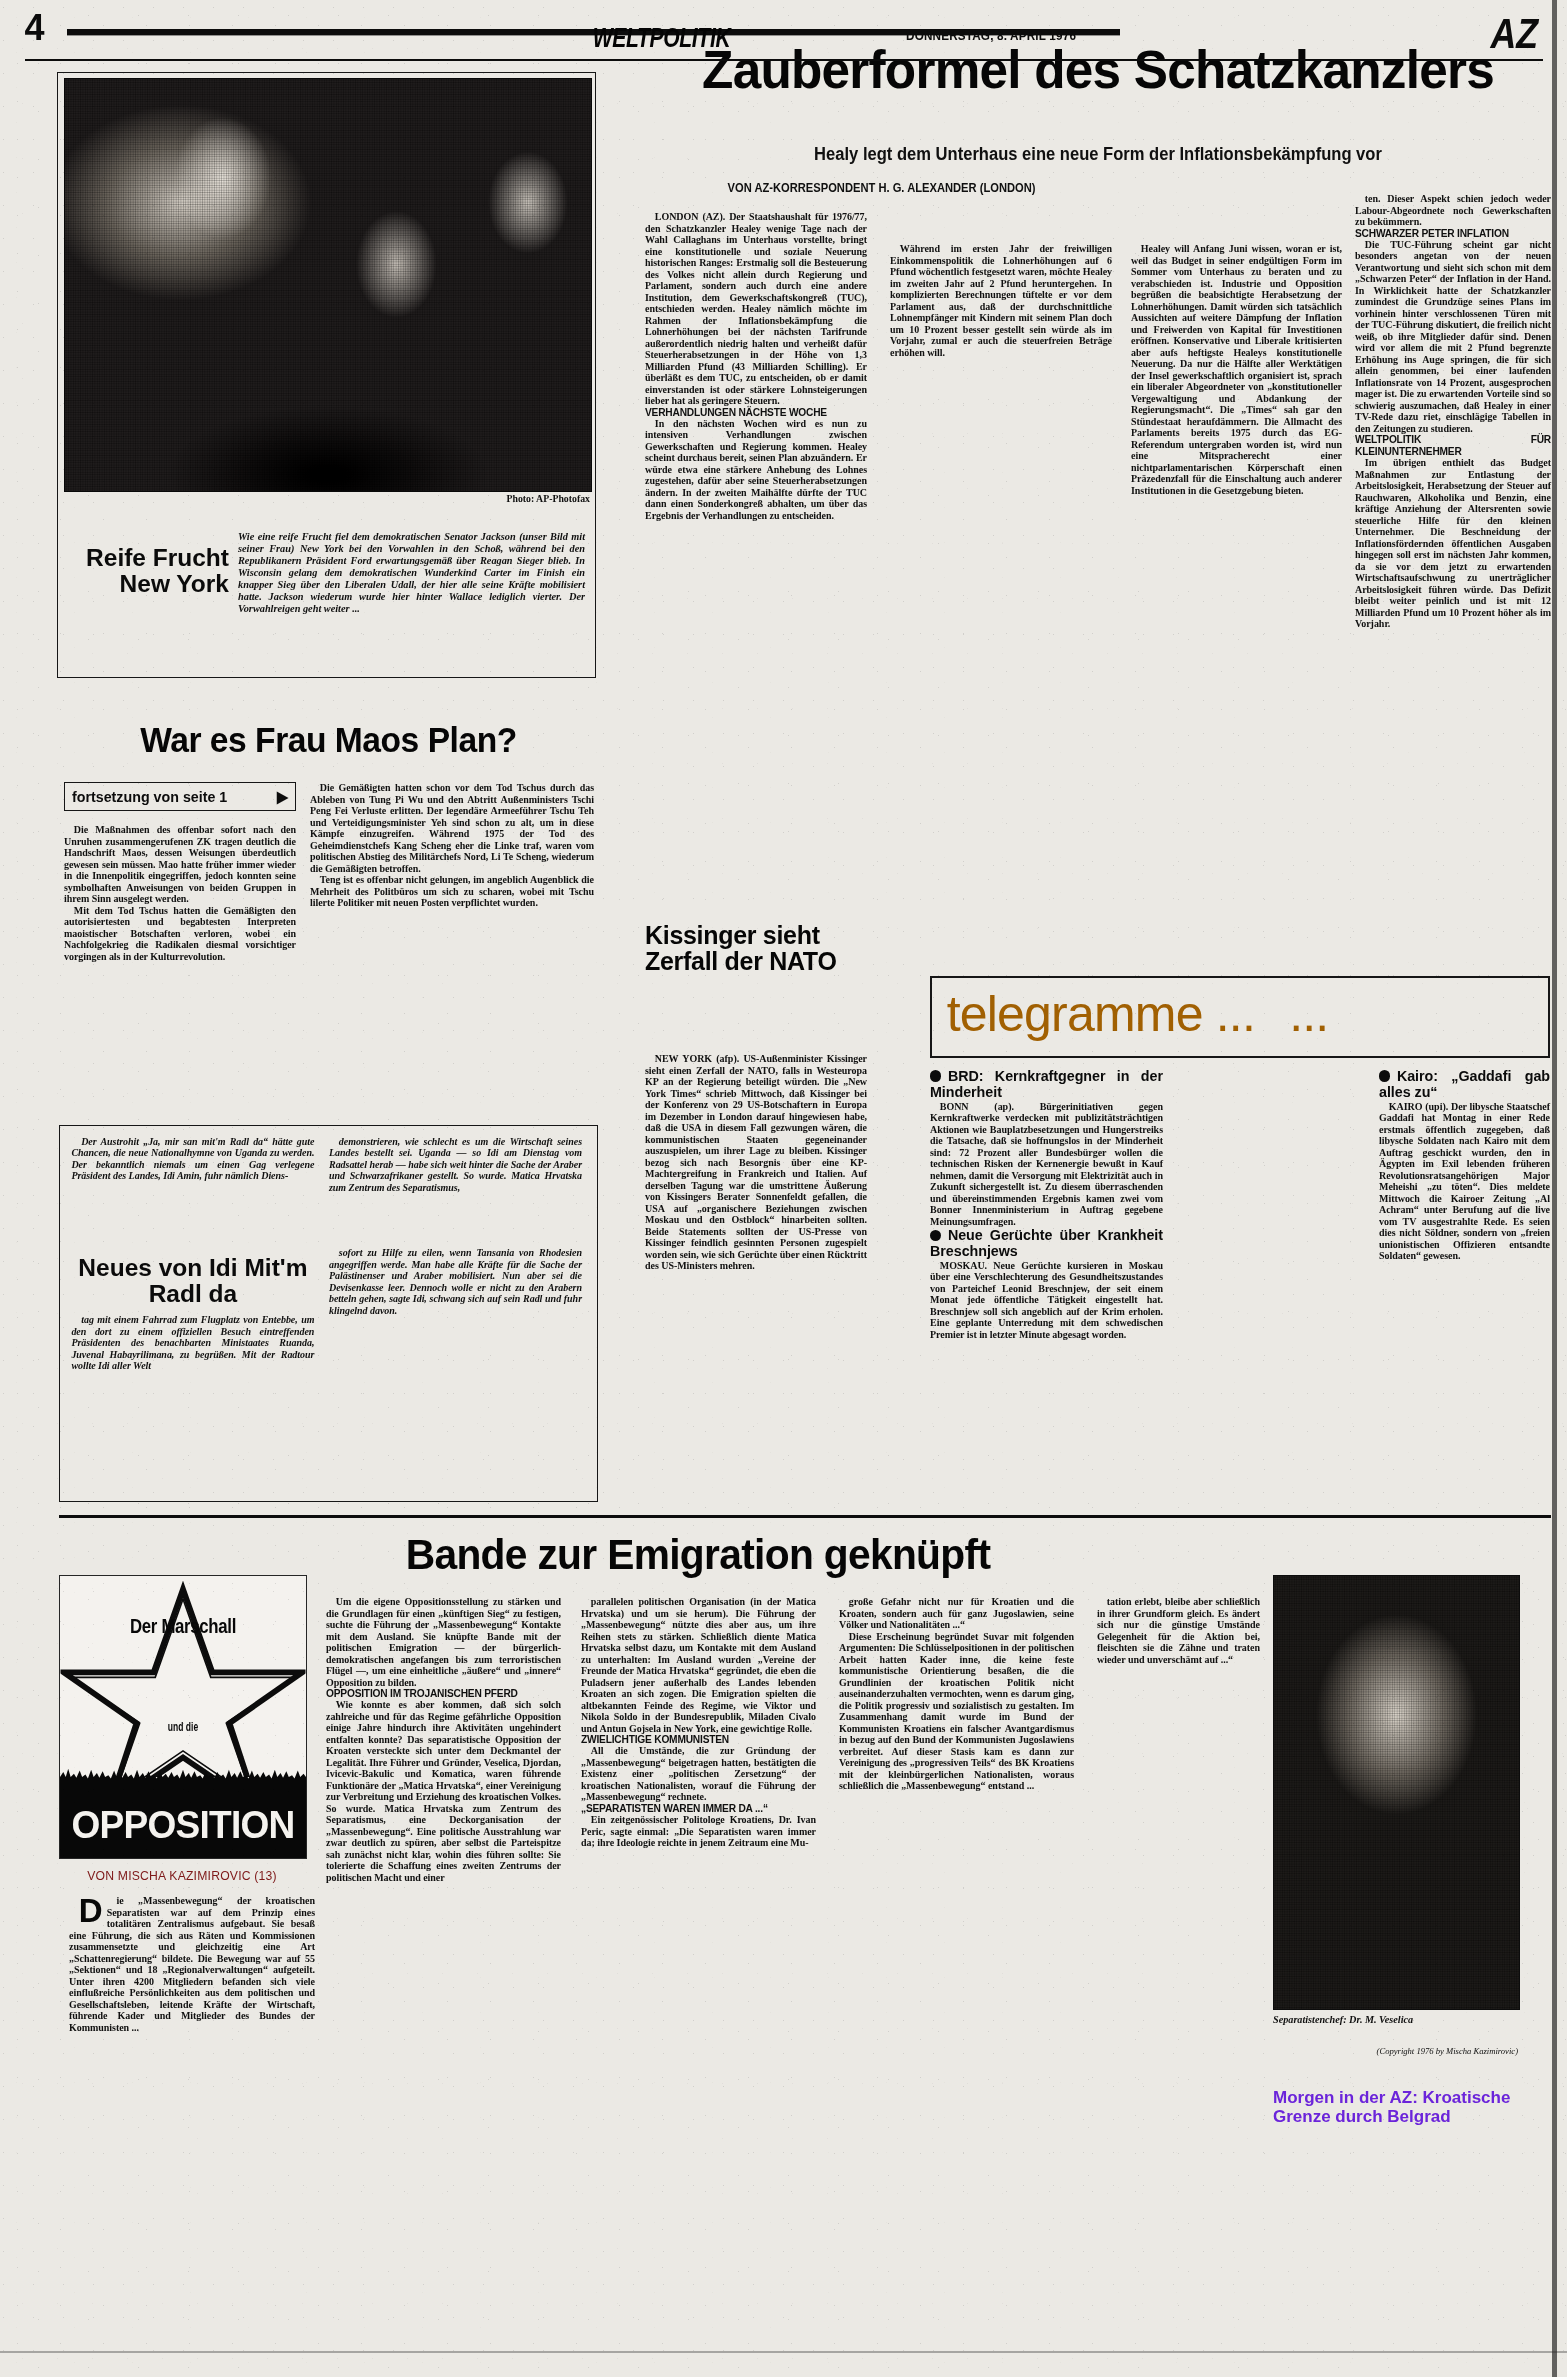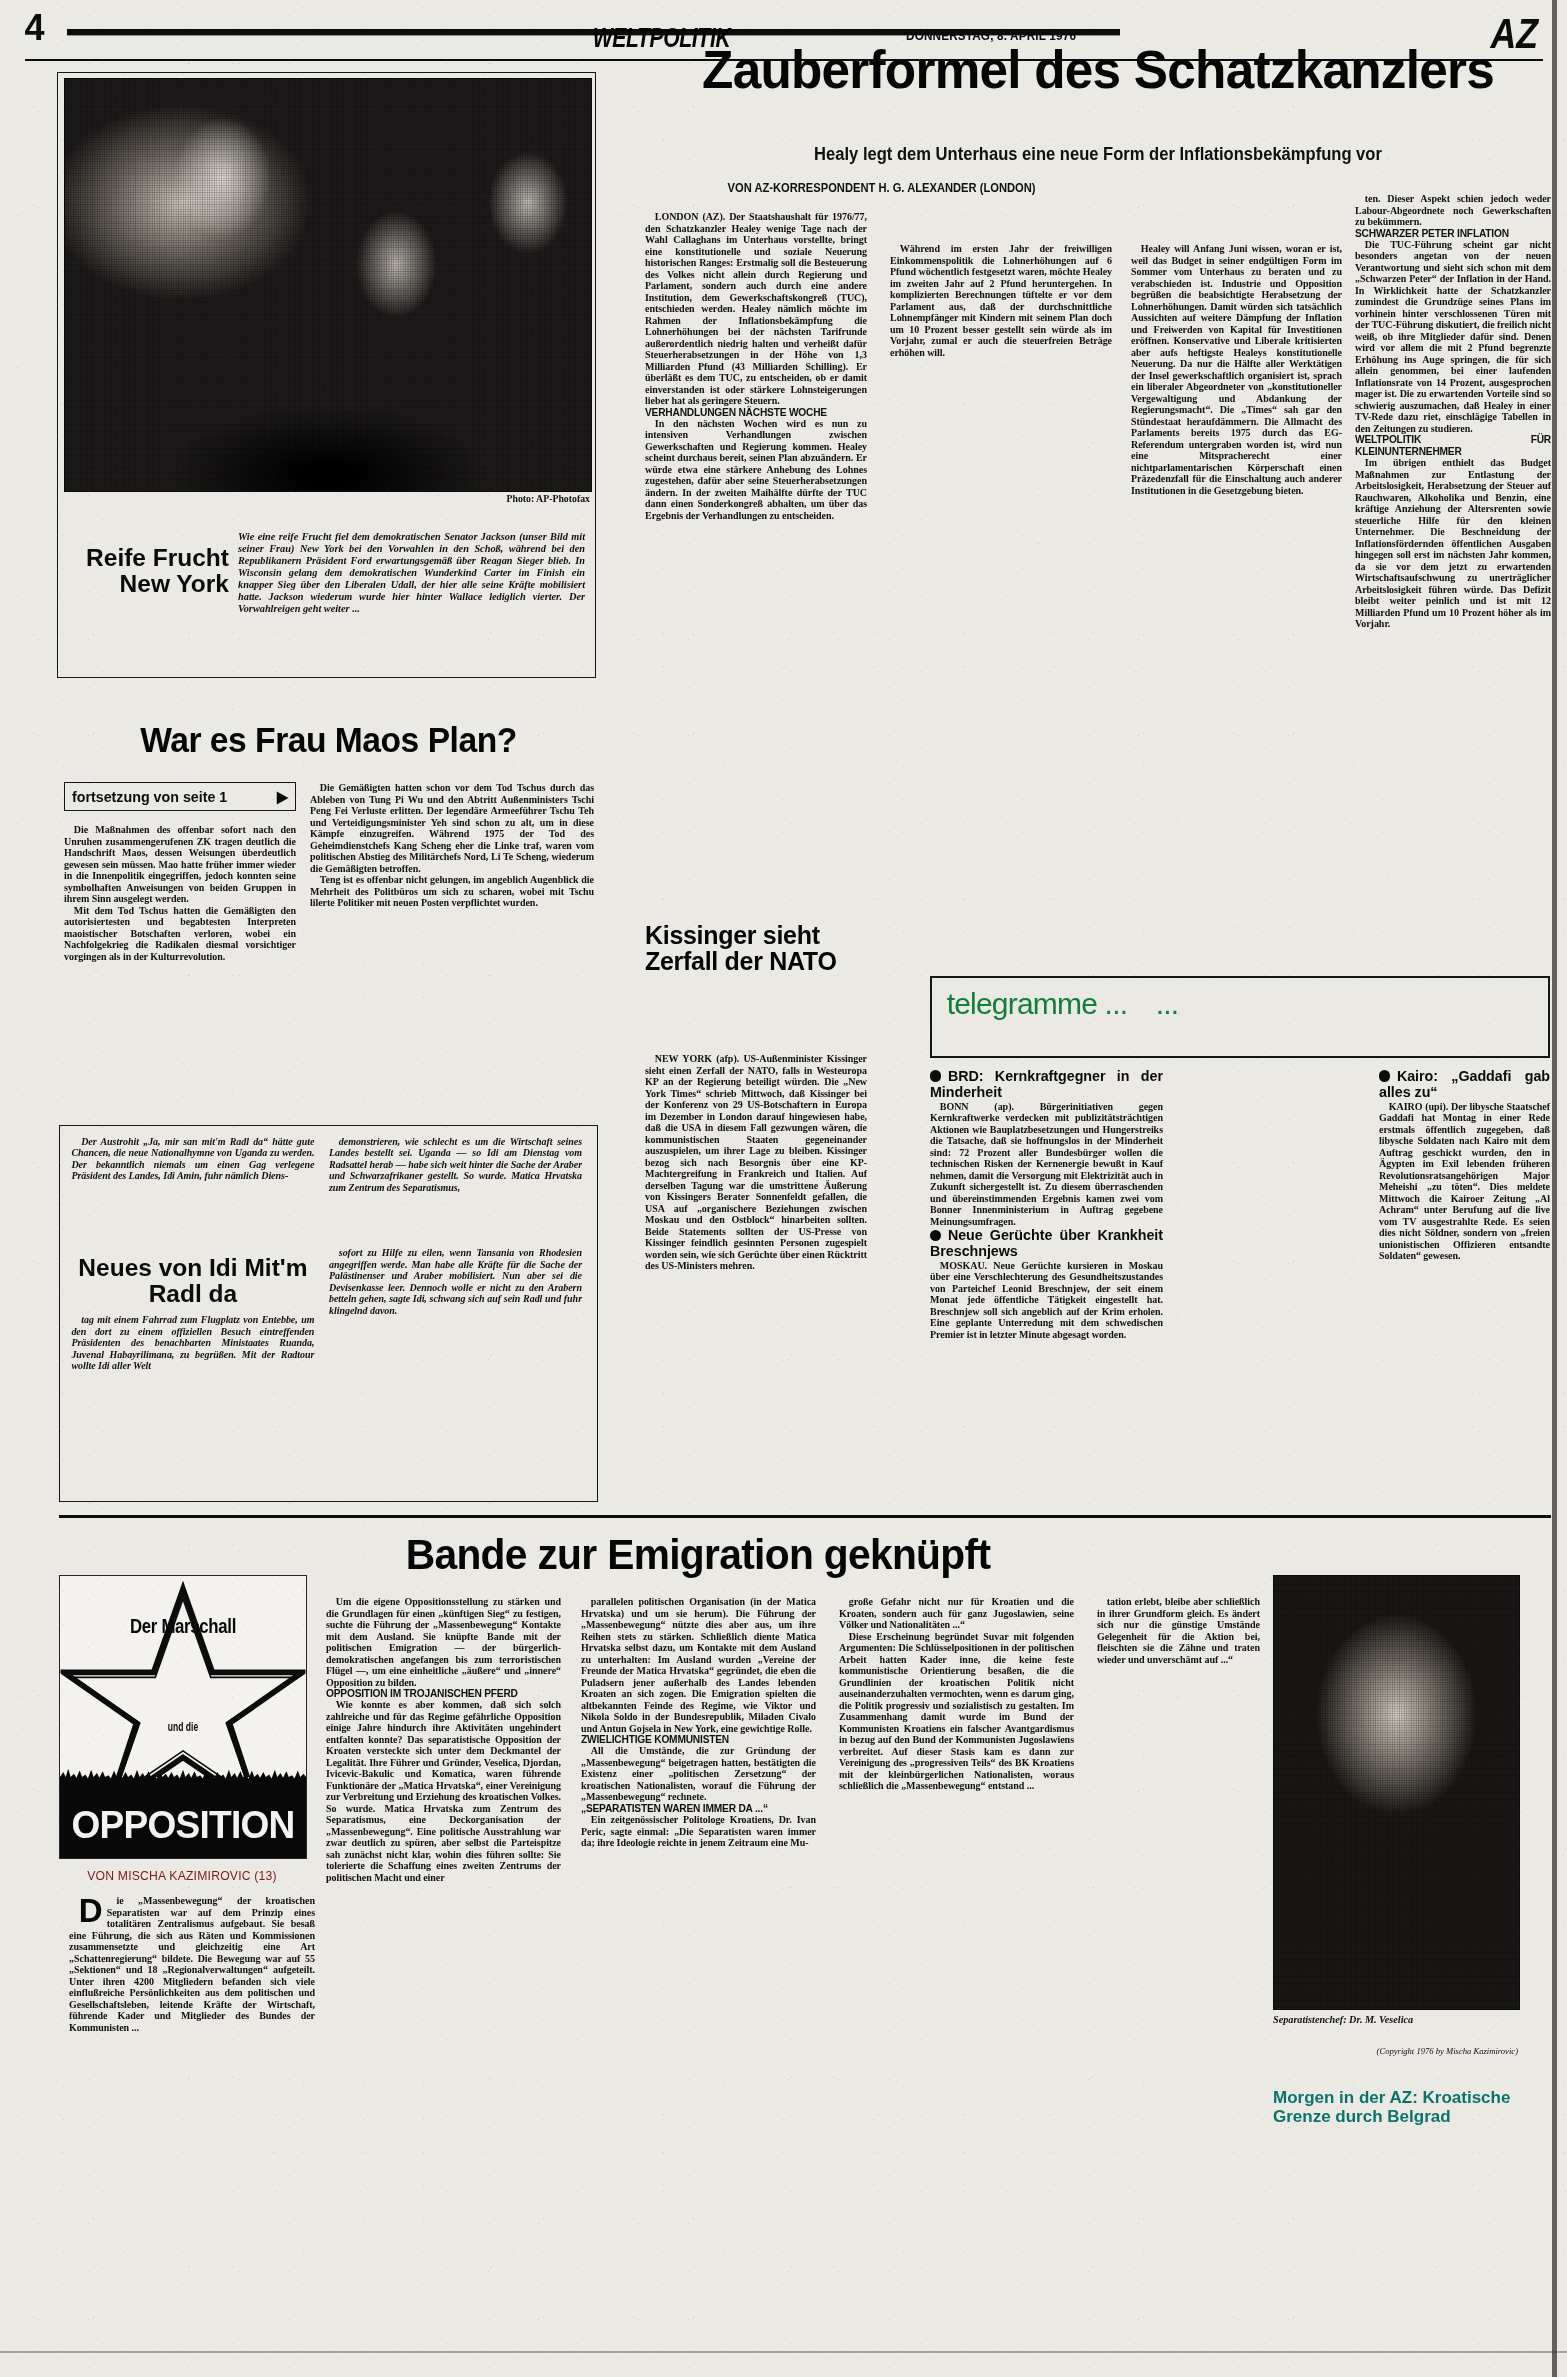--- a/index.html
+++ b/index.html
@@ -118,22 +118,22 @@
     line-height:26px;text-align:center;color:#101010;margin:8.2px 0 6.5px;}
 
   
   .hl-kiss{position:absolute;left:645px;top:922px;width:220px;text-align:left;
     font-family:"Liberation Sans",sans-serif;font-weight:700;font-size:25px;
     line-height:26px;color:#0b0b0b;letter-spacing:-0.3px;}
 
   
   .tele-box{position:absolute;left:930px;top:976px;width:620px;height:82px;
     border:2.4px solid #1a1a1a;box-sizing:border-box;}
-  .tele-box .t{font-family:"Liberation Sans",sans-serif;font-size:30px;font-weight:400;
-    color:#15803d;padding:11.4px 0 0 14.7px;letter-spacing:-0.8px;line-height:1;}
+  .tele-box .t{font-family:"Liberation Sans",sans-serif;font-size:50px;font-weight:400;
+    color:#a16207;padding:11.4px 0 0 14.7px;letter-spacing:-0.8px;line-height:1;}
   .tg-h{font-family:"Liberation Sans",sans-serif;font-weight:700;font-size:14.3px;
     line-height:16.3px;color:#101010;text-indent:0 !important;margin:6.5px 0 2.4px;}
   .tg-h .dot{display:inline-block;width:11.4px;height:11.4px;border-radius:50%;
     background:#111;margin-right:6.5px;vertical-align:-0.8px;}
 
   
   .hl-bande{position:absolute;left:196px;top:1533px;width:1004px;text-align:center;
     font-family:"Liberation Sans",sans-serif;font-weight:700;font-size:42px;
     line-height:44px;color:#0b0b0b;letter-spacing:-0.7px;
     transform:scaleX(.97);transform-origin:center;}
@@ -173,21 +173,21 @@
     background-image:radial-gradient(circle, #000 0.7px, transparent 0.9px);
     background-size:2.4px 2.4px;}
   .cap2{position:absolute;left:1273px;top:2014px;width:245px;
     font-family:"Liberation Serif",serif;font-style:italic;font-weight:700;
     font-size:10.2px;line-height:11.4px;color:#141414;}
   .credit2{position:absolute;left:1273px;top:2047px;width:245px;text-align:right;
     font-family:"Liberation Serif",serif;font-size:8.6px;line-height:9.8px;
     font-style:italic;color:#141414;}
   .morgen{position:absolute;left:1273px;top:2088px;width:245px;
     font-family:"Liberation Sans",sans-serif;font-weight:700;font-size:17px;
-    line-height:19px;color:#0f766e;}
+    line-height:19px;color:#6d28d9;}
 
   .vsep{position:absolute;width:0.8px;background:#4a4a4a;opacity:.55;}
   .edge{position:absolute;background:#2b2b2b;}
 </style>
 </head>
 <body>
 
 <div class="page">
 
   <div class="masthead">

